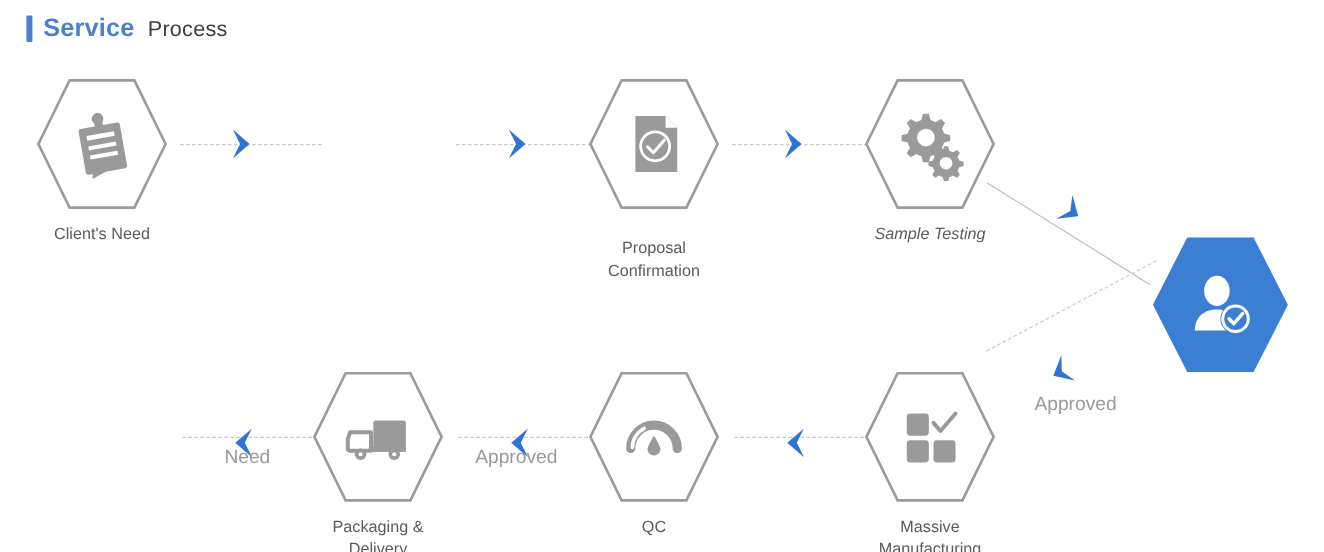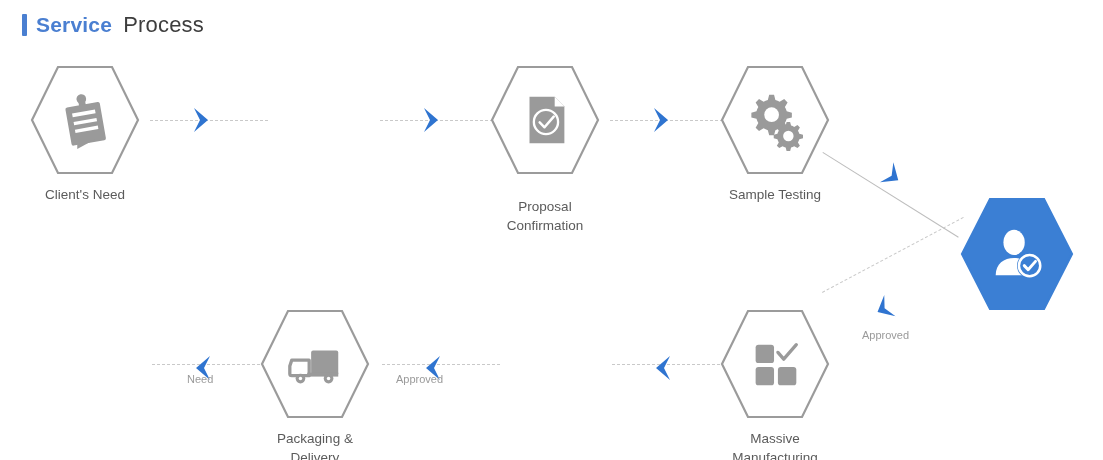--- a/index.html
+++ b/index.html
@@ -18,21 +18,21 @@
     display: flex; align-items: center; gap: 9px;
   }
   .title-bar {
     width: 5px; height: 22px; background: #4a7fd1; border-radius: 1px;
   }
   .title-main {
     font-size: 21px; font-weight: bold; color: #4a7fd1;
     letter-spacing: .2px;
   }
   .title-sub {
-    font-size: 22px; font-weight: normal; color: #3d3d3d;
+    font-size: 18px; font-weight: normal; color: #3d3d3d;
     letter-spacing: .2px; margin-left: 2px;
   }
 
   
   .node {
     position: absolute;
     width: 132px;
     display: flex; flex-direction: column; align-items: center;
   }
   .hex {
@@ -56,21 +56,21 @@
     border-top: 1.6px dashed #c9c9c9;
   }
   .solidline {
     position: absolute;
     background: #bdbdbd;
     transform-origin: 0 0;
   }
   .chev { position: absolute; z-index: 3; }
   .edge-label {
     position: absolute; z-index: 3;
-    font-size: 11px; color: #9a9a9a; white-space: nowrap;
+    font-size: 16px; color: #9a9a9a; white-space: nowrap;
   }
 </style>
 </head>
 <body>
 
 <div id="root">
 
   <div class="title-wrap">
     <div class="title-bar"></div>
     <span class="title-main">Service</span>
@@ -163,21 +163,21 @@
       <svg class="glyph" viewBox="0 0 64 64">
         <path d="M16 8 h26 l10 10 v38 h-36z" fill="#9a9a9a"></path>
         <path d="M42 8 l10 10 h-10z" fill="#ffffff"></path>
         <circle cx="33" cy="34" r="12.5" fill="none" stroke="#ffffff" stroke-width="2.4"></circle>
         <path d="M26.5 34.5 l5 5 l9.5 -11" fill="none" stroke="#ffffff" stroke-width="2.6" stroke-linecap="round" stroke-linejoin="round"></path>
       </svg>
     </div>
     <div class="node-label">Proposal Confirmation</div>
   </div>
 
-  <div class="node" style="left:709px; top:61px;">
+  <div class="node" style="left:709px; top:61px;font-style:italic;">
     <div class="hex">
       <svg class="hexshape" viewBox="0 0 118 118">
           <polygon points="32,6 86,6 112,59 86,112 32,112 6,59" fill="#ffffff" stroke="#9b9b9b" stroke-width="2.2"></polygon>
         </svg>
       <svg class="glyph" viewBox="0 0 64 64">
         <g fill="#9a9a9a">
           <path d="M26 6 l5 0 l1.4 5.3 a16 16 0 0 1 4.4 1.9 l4.7-2.8 l3.5 3.5 l-2.8 4.7 a16 16 0 0 1 1.9 4.4 l5.3 1.4 l0 5 l-5.3 1.4 a16 16 0 0 1 -1.9 4.4 l2.8 4.7 l-3.5 3.5 l-4.7-2.8 a16 16 0 0 1 -4.4 1.9 l-1.4 5.3 l-5 0 l-1.4-5.3 a16 16 0 0 1 -4.4-1.9 l-4.7 2.8 l-3.5-3.5 l2.8-4.7 a16 16 0 0 1 -1.9-4.4 l-5.3-1.4 l0-5 l5.3-1.4 a16 16 0 0 1 1.9-4.4 l-2.8-4.7 l3.5-3.5 l4.7 2.8 a16 16 0 0 1 4.4-1.9z"></path>
         </g>
         <circle cx="28.5" cy="26.5" r="7.6" fill="#ffffff"></circle>
         <g fill="#9a9a9a">
@@ -213,20 +213,33 @@
         <rect x="12" y="12" width="19" height="19" rx="3" fill="#9a9a9a"></rect>
         <rect x="12" y="35" width="19" height="19" rx="3" fill="#9a9a9a"></rect>
         <rect x="35" y="35" width="19" height="19" rx="3" fill="#9a9a9a"></rect>
         <path d="M35 20 l6 7 l13 -15" fill="none" stroke="#9a9a9a" stroke-width="3.4" stroke-linecap="round" stroke-linejoin="round"></path>
       </svg>
     </div>
     <div class="node-label">Massive
 Manufacturing</div>
   </div>
 
+  <div class="node" style="left:479px; top:305px;">
+    <div class="hex">
+      <svg class="hexshape" viewBox="0 0 118 118">
+          <polygon points="32,6 86,6 112,59 86,112 32,112 6,59" fill="#ffffff" stroke="#9b9b9b" stroke-width="2.2"></polygon>
+        </svg>
+      <svg class="glyph" viewBox="0 0 64 64">
+        <path d="M12 42 a20 20 0 0 1 40 0" fill="none" stroke="#9a9a9a" stroke-width="8" stroke-linecap="round"></path>
+        <path d="M13.5 41 a18.5 18.5 0 0 1 10 -16.2" fill="none" stroke="#ffffff" stroke-width="3.2" stroke-linecap="round"></path>
+        <path d="M32 48 c-3.4 0 -5.6 -2.4 -5.6 -5.2 c0 -3.4 5.6 -11.8 5.6 -11.8 s5.6 8.4 5.6 11.8 c0 2.8 -2.2 5.2 -5.6 5.2z" fill="#9a9a9a"></path>
+      </svg>
+    </div>
+    <div class="node-label">QC</div>
+  </div>
 
   <div class="node" style="left:249px; top:305px;">
     <div class="hex">
       <svg class="hexshape" viewBox="0 0 118 118">
           <polygon points="32,6 86,6 112,59 86,112 32,112 6,59" fill="#ffffff" stroke="#9b9b9b" stroke-width="2.2"></polygon>
         </svg>
       <svg class="glyph" viewBox="0 0 64 64">
         <rect x="28" y="18" width="28" height="26" rx="2" fill="#9a9a9a"></rect>
         <path d="M8 28 h18 v16 h-18 a2 2 0 0 1 -2 -2 v-8 z" fill="none" stroke="#9a9a9a" stroke-width="3.4" stroke-linejoin="round"></path>
         <rect x="24" y="41" width="32" height="4" fill="#9a9a9a"></rect>

